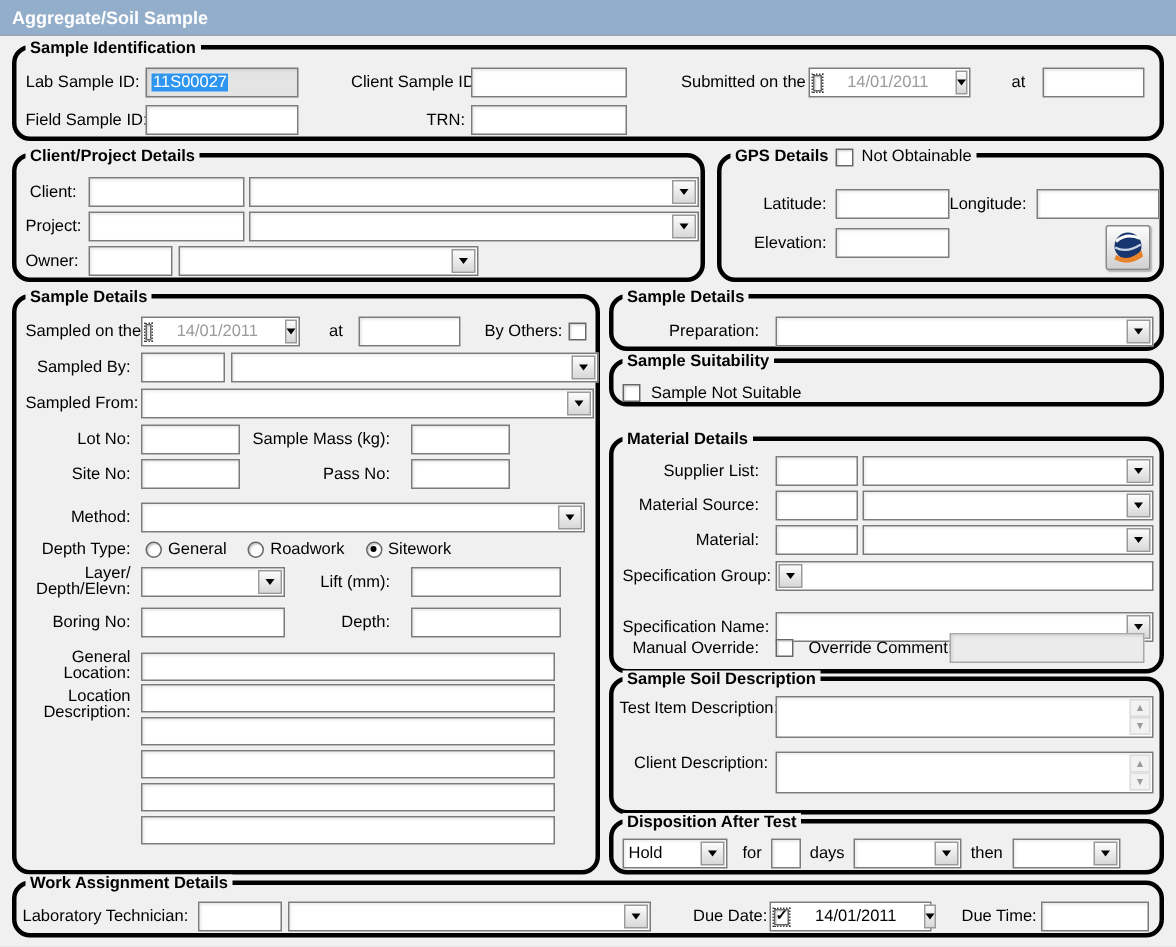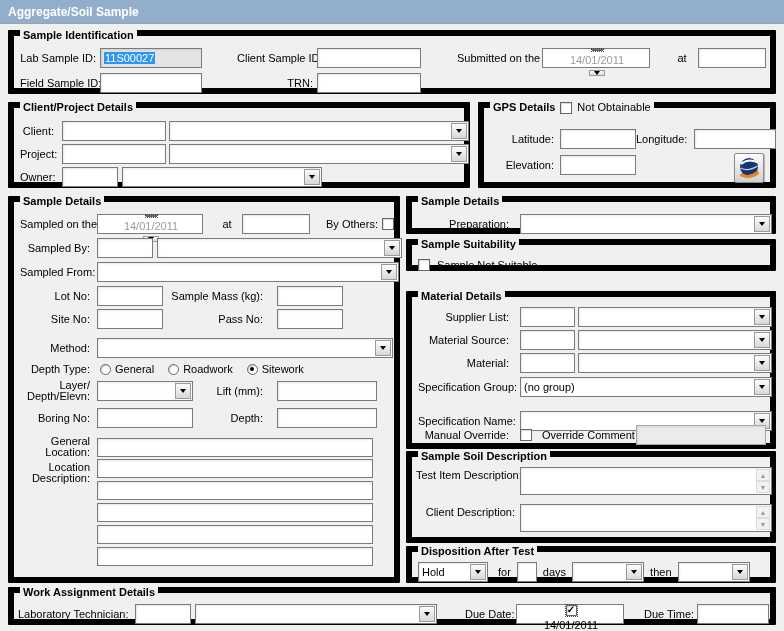--- a/index.html
+++ b/index.html
@@ -1,21 +1,21 @@
 <!DOCTYPE html>
 <html><head>
 <meta charset="utf-8">
 <style>
   * { box-sizing: border-box; margin: 0; padding: 0; }
   body { font-family: "Liberation Sans", sans-serif; font-size: 11px; color: #000; background:#d8d8d8; }
   .window { position: relative; width: 784px; height: 631px; background: #F0F0F0; overflow: hidden; }
   .titlebar { position: absolute; left:0; top:0; width:100%; height:24px; background:#93AECB;
               color:#fff; font-weight:bold; font-size:12px; line-height:24px; padding-left:8px;
               border-bottom:1px solid #98A4B2; }
-  .group { position: absolute; border: 6px solid #000000; border-radius:1px; }
+  .group { position: absolute; border: 3px solid #000000; border-radius:12px; }
   .legend { position:absolute; top:-7px; left:6px; background:#F0F0F0; padding:0 3px;
             font-weight:bold; white-space:nowrap; display:flex; align-items:center; gap:5px; line-height:13px; }
   .legend .plain { font-weight:normal; }
   .row { position:absolute; display:flex; align-items:center; height:20px; }
   .row > * { flex:none; }
   .lbl { text-align:right; padding-right:4px; white-space:nowrap; }
   .lbl2 { text-align:right; padding-right:4px; line-height:11px; white-space:nowrap; }
   .lbl2 span { display:block; }
   .tb { height:20px; background:#fff; border:1px solid #7B7B7B;
         box-shadow: inset 1px 1px 2px rgba(0,0,0,0.10); font:inherit; padding:0 3px; outline:none; }
@@ -34,21 +34,21 @@
          box-shadow: inset 1px 1px 1px rgba(0,0,0,0.15); display:flex; align-items:center; justify-content:center; }
   .chk .mark { display:none; }
   .chk.checked .mark { display:block; font-size:10px; font-weight:bold; line-height:1; margin-top:-1px; }
   .chk.focus { outline:1px dotted #444; }
   .radio { width:11px; height:11px; border-radius:50%; background:#fff; border:1px solid #666;
            box-shadow: inset 1px 1px 1px rgba(0,0,0,0.2); margin-right:4px; position:relative; }
   .radio.sel::after { content:""; position:absolute; left:2.5px; top:2.5px; width:4px; height:4px;
                       border-radius:50%; background:#000; }
   .rlabel { margin-right:14px; }
   .datebox { height:20px; background:#fff; border:1px solid #7B7B7B; display:flex; align-items:center;
-             padding-left:2px; gap:3px;flex-direction:column; }
+             padding-left:2px; gap:17px; }
   .datebox .dtext { flex:1; white-space:nowrap; }
   .datebox.off .dtext { color:#9B9B9B; }
   .ta { position:relative; background:#fff; border:1px solid #7B7B7B;
         box-shadow: inset 1px 1px 2px rgba(0,0,0,0.08); }
   .scol { position:absolute; right:1px; top:1px; bottom:1px; width:14px; display:flex;
           flex-direction:column; justify-content:space-between; }
   .sbtn { height:12px; display:flex; align-items:center; justify-content:center;
           background:#F2F2F2; border:1px solid #DCDCDC; color:#9a9a9a; font-size:7px; line-height:1; }
   .iconbtn { position:absolute; width:30px; height:30px; background:linear-gradient(#FDFDFD,#D0D0D0);
              border:1px solid #8a8a8a; border-radius:2px; box-shadow:1px 1px 1px rgba(0,0,0,0.25);
@@ -317,21 +317,20 @@
       <div class="combo" style="width:194px;margin-left:3px">
           <span class="val"></span>
           <span class="cbtn">
             <span class="arr"></span>
           </span>
         </div>
     </div>
     <div class="row" style="left:6px;top:80px;width:358px">
       <div class="lbl" style="width:95px">Specification Group:</div>
       <div class="combo" style="width:252px;margin-left:7px">
-          <span class="val">(no group)</span>
           <span class="cbtn">
             <span class="arr"></span>
           </span>
         </div>
     </div>
     <div class="row" style="left:6px;top:114px;width:358px">
       <div class="lbl" style="width:95px">Specification Name:</div>
       <div class="combo" style="width:252px;margin-left:7px">
           <span class="val"></span>
           <span class="cbtn">

